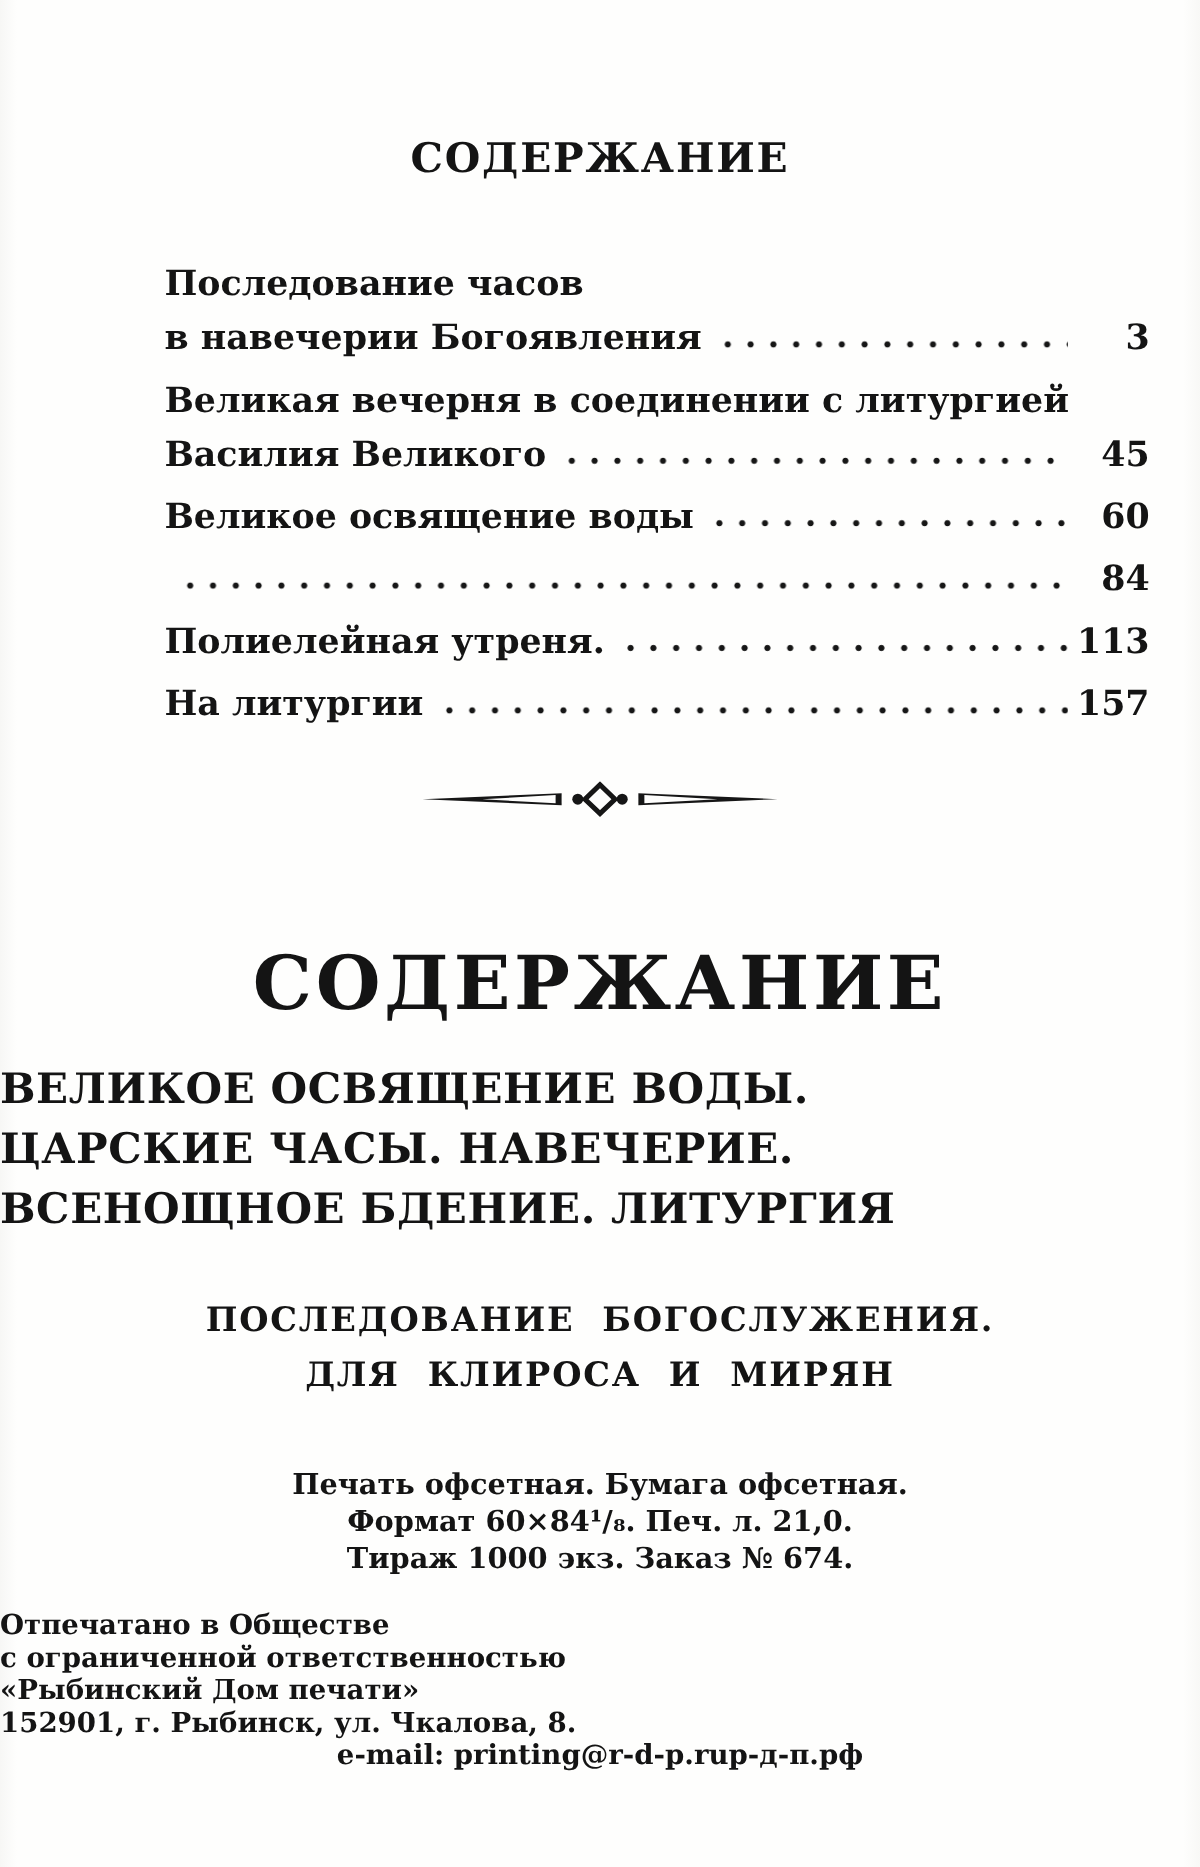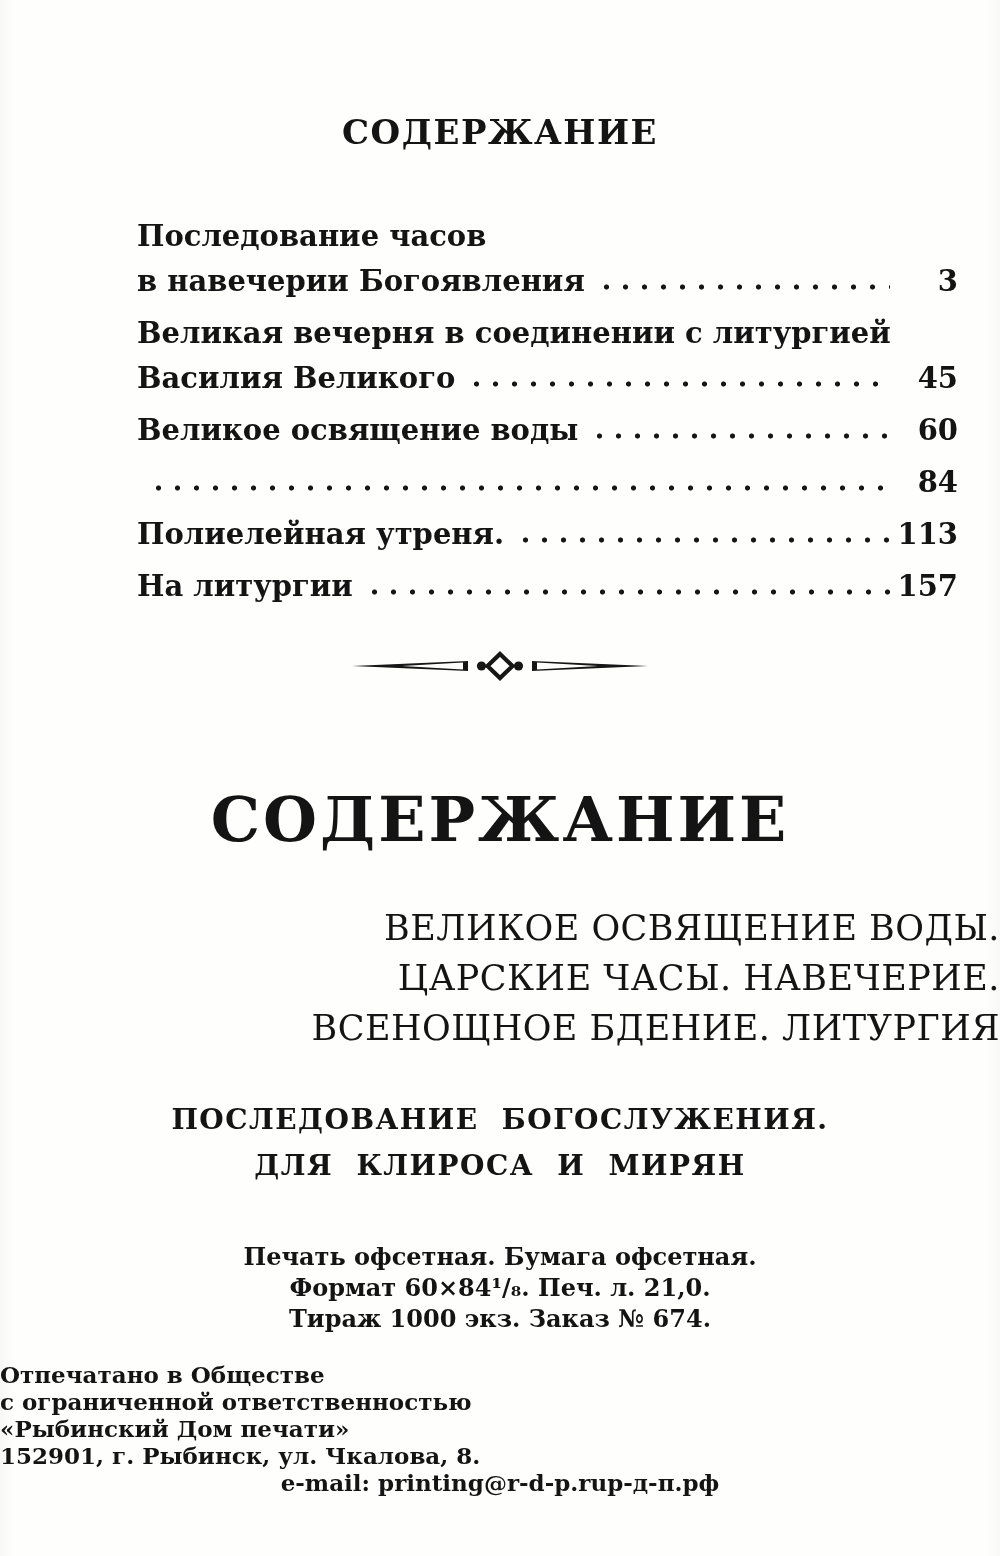--- a/index.html
+++ b/index.html
@@ -59,24 +59,24 @@
   
   .main-title {
     margin: 104px 0 0 0;
     text-align: center;
     font-size: 62px;
     font-weight: 700;
     letter-spacing: 3px;
     line-height: 1;
   }
   .subtitle {
-    margin-top: 52px;
-    text-align: right;
+    margin-top: 32px;
+    text-align: left;
     font-size: 35px;
-    font-weight: 400;
+    font-weight: 700;
     line-height: 50px;
     letter-spacing: 0.5px;
   }
   .sequence {
     margin-top: 44px;
     text-align: center;
     font-size: 28px;
     font-weight: 700;
     line-height: 46px;
     letter-spacing: 1.5px;

